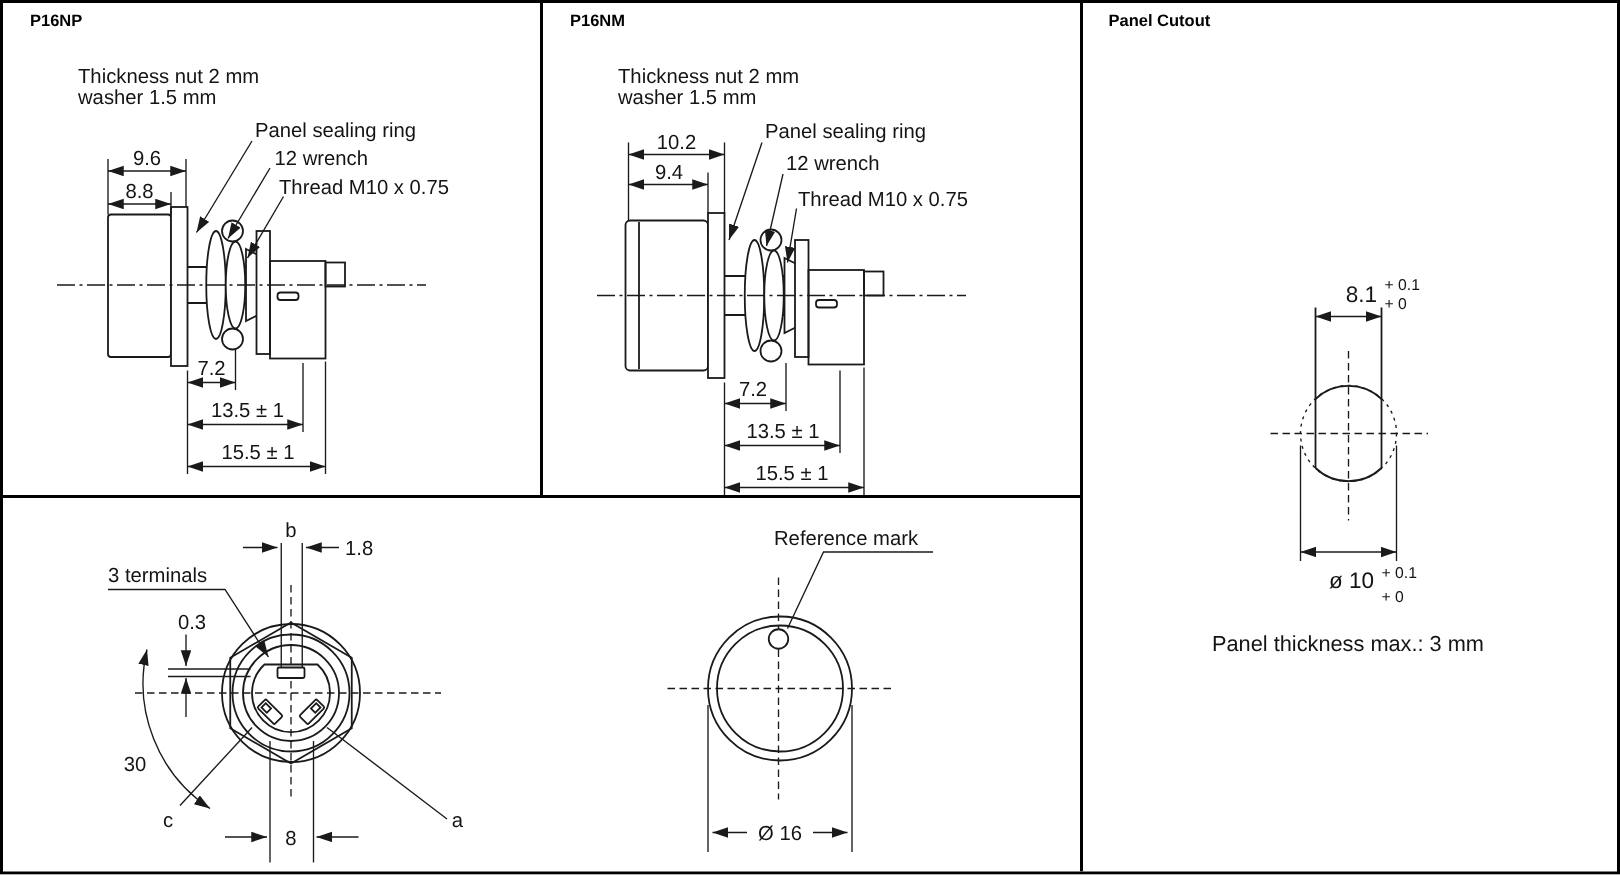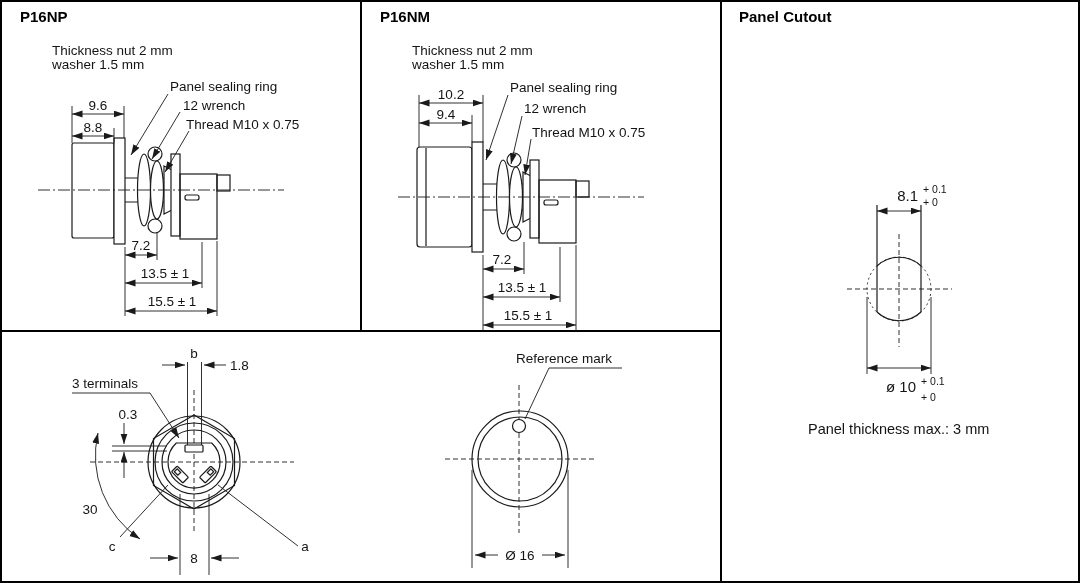--- a/index.html
+++ b/index.html
@@ -6,21 +6,21 @@
   #sheet{position:relative;width:1080px;height:583px;background:#ffffff;border:2px solid #000;box-sizing:border-box;overflow:hidden;font-family:"Liberation Sans",sans-serif;}
   .cell{position:absolute;overflow:hidden;}
   #cell-p16np{left:0;top:0;width:358px;height:328px;}
   #cell-p16nm{left:360px;top:0;width:410px;height:328px;}
   #cell-cutout{left:720px;top:0;width:356px;height:463px;}
   #cell-bottom{left:0;top:330px;width:718px;height:249px;}
   .divider{position:absolute;background:#000;}
   #vline1{left:358px;top:0;width:2px;height:330px;}
   #vline2{left:718px;top:0;width:2px;height:579px;}
   #hline1{left:0;top:328px;width:720px;height:2px;}
-  .title{position:absolute;left:18px;top:6px;font-weight:bold;font-size:15px;color:#000;white-space:nowrap;}
+  .title{position:absolute;left:18px;top:6px;font-weight:bold;font-size:11px;color:#000;white-space:nowrap;}
   svg{position:absolute;left:0;top:0;}
   svg text{font-family:"Liberation Sans",sans-serif;font-size:13.5px;fill:#141414;}
   text.tol{font-size:10.5px;}
   text.big{font-size:15px;}
   .part{stroke:#1a1a1a;stroke-width:1.2;fill:none;}
   .partw{stroke:#1a1a1a;stroke-width:1.2;fill:#fff;}
   .dimline{stroke:#1a1a1a;stroke-width:0.9;fill:none;}
   .leader{stroke:#1a1a1a;stroke-width:0.9;fill:none;}
   .center{stroke:#1a1a1a;stroke-width:0.9;fill:none;stroke-dasharray:12 3 2 3;}
   .dash{stroke:#1a1a1a;stroke-width:0.9;fill:none;stroke-dasharray:5 3;}

